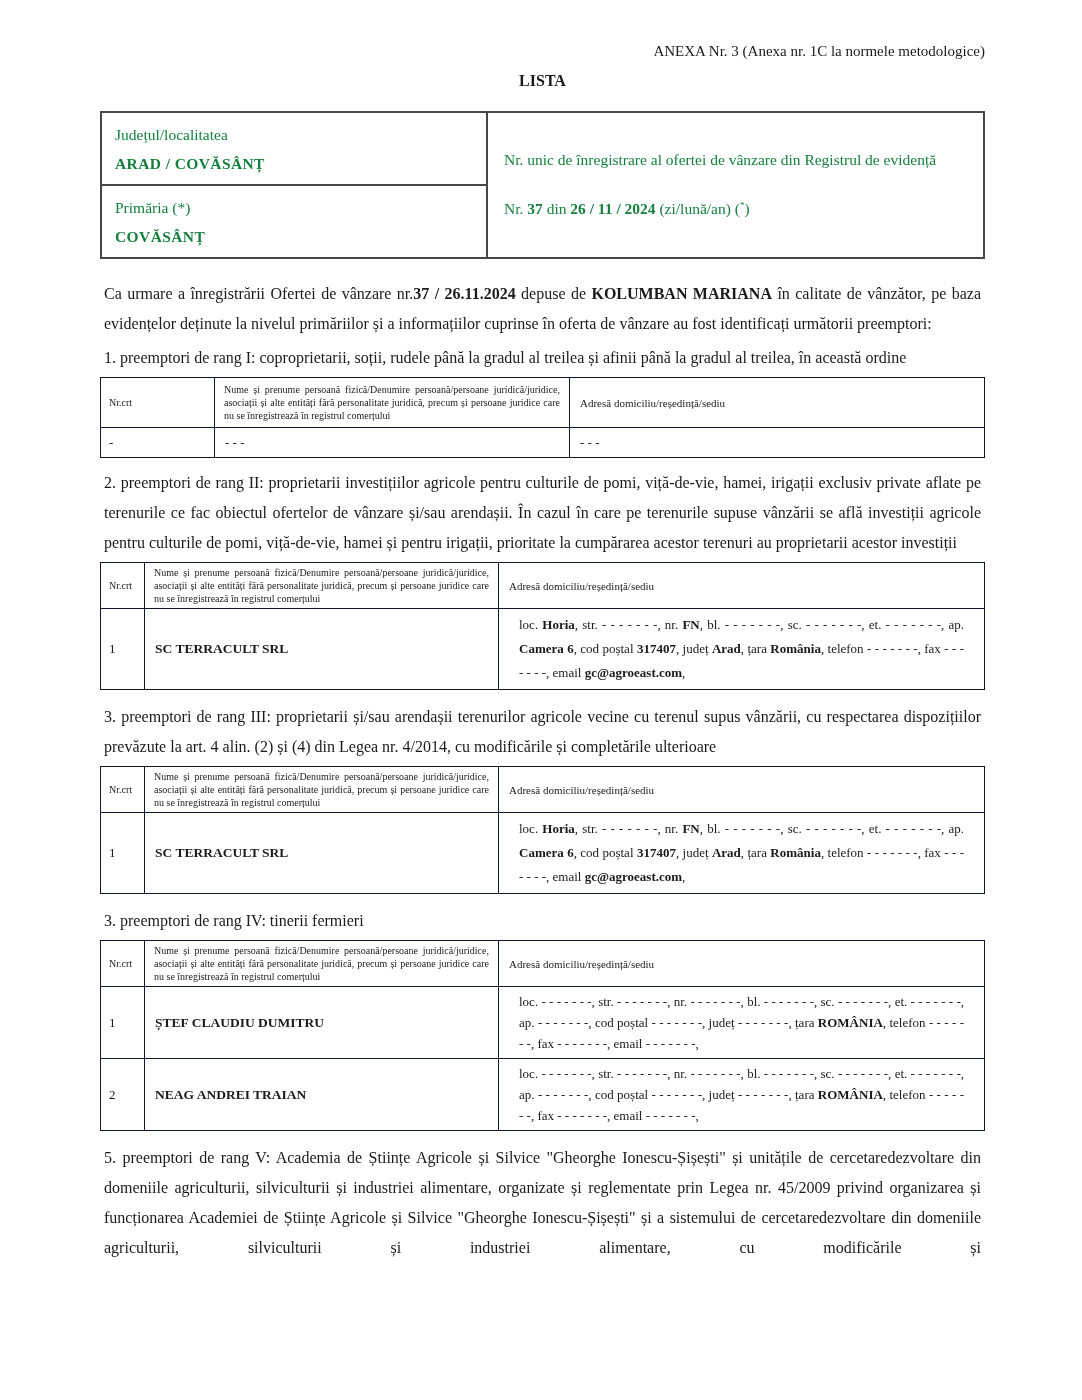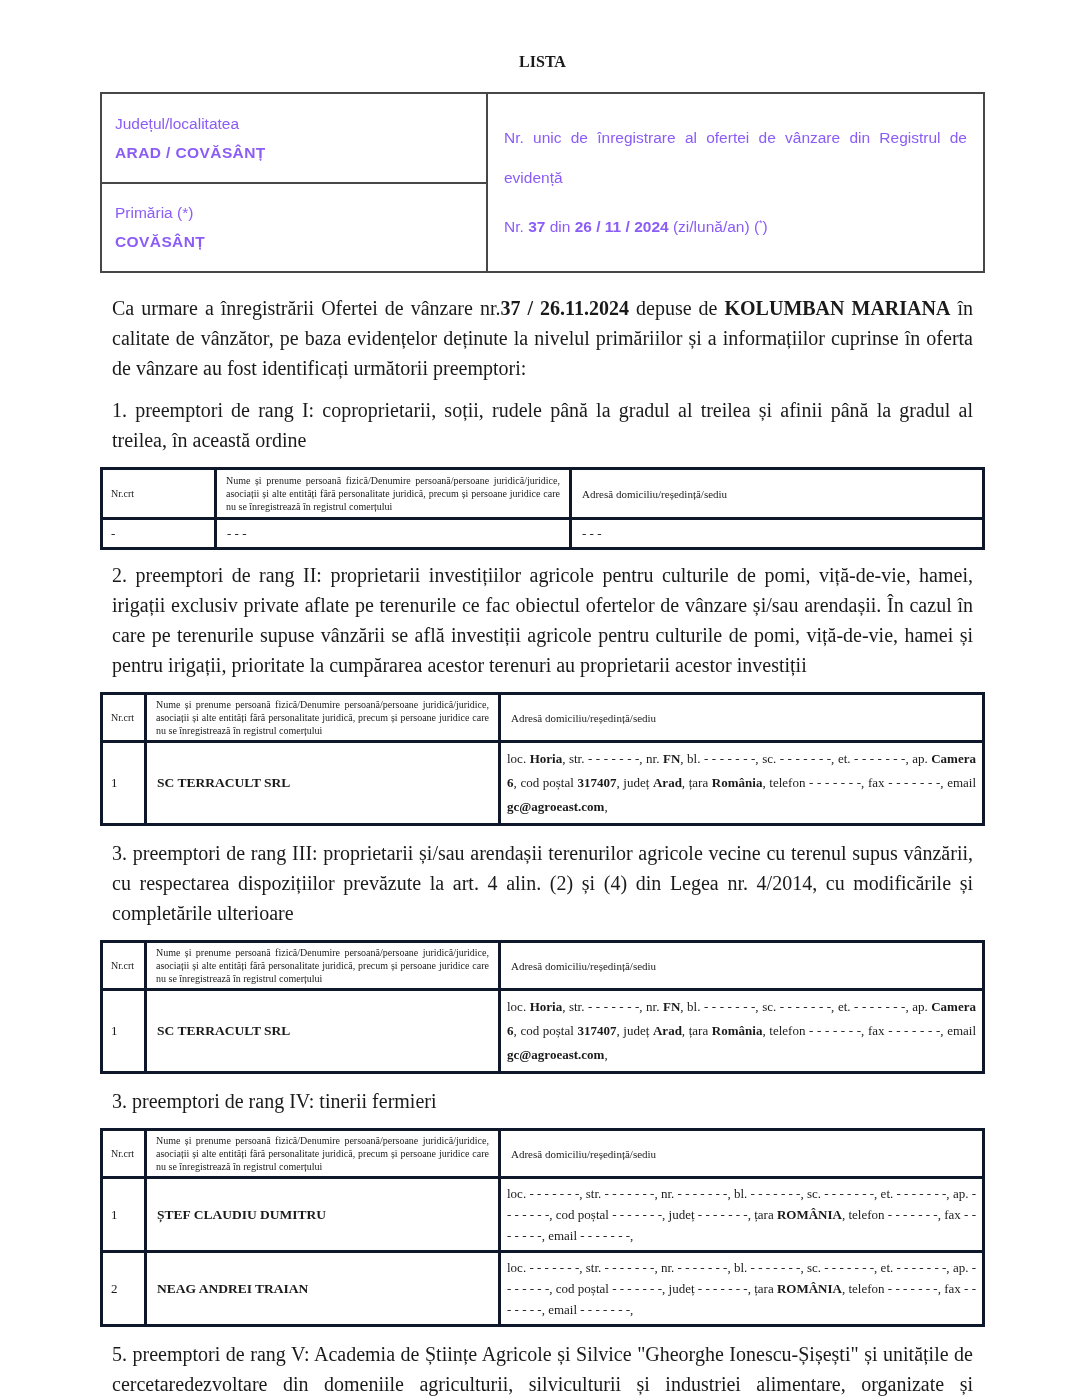--- a/index.html
+++ b/index.html
@@ -16,65 +16,66 @@
   }
   .right-line { text-align:right; font-size:15px; line-height:19px; }
   .nrinreg { margin-top:27px; }
   .doc-title { margin-top:9px; text-align:center; font-weight:bold; font-size:16px; line-height:21px; }
   .doc-subtitle { margin-top:3px; text-align:center; font-weight:bold; font-size:16px; line-height:29px; }
 
   
   .info-table {
     width:100%; margin-top:20px;
     border-collapse:collapse;
-    font-family:Liberation Sans, sans-serif;
-    color:#8b5cf6;
+    font-family:Liberation Serif, serif;
+    color:#15803d;
     table-layout:fixed;
   }
   .info-table td { border:2px solid #474747; vertical-align:middle; }
   .info-table .lcell { width:358px; height:63px; padding:4px 13px; font-size:15.5px; line-height:29px; }
   .info-table .lcell .lbl { font-weight:normal; }
   .info-table .lcell .val { font-weight:bold; letter-spacing:0.4px; }
   .info-table .rcell { padding:24px 16px; font-size:15.5px; line-height:40px; }
   .info-table .rcell .jline { text-align:justify; text-align-last:left; }
   .info-table .rcell .regno { margin-top:5px; }
   sup { font-size:9px; }
 
   
-  .para { margin:12px; font-size:20px; line-height:30px; text-align:justify; }
+  .para { margin:4px; font-size:16px; line-height:30px; text-align:justify; }
   .intro { margin-top:20px; }
   .mt10 { margin-top:10px; }
   .mt12 { margin-top:12px; }
   .stretch-last { text-align-last:justify; }
 
   
   .rank-table { width:100%; border-collapse:collapse; table-layout:fixed; margin-top:2px; }
-  .rank-table td { border:3px solid #0f172a; vertical-align:middle; box-sizing:border-box; }
+  .rank-table td { border:1px solid #0f172a; vertical-align:middle; box-sizing:border-box; }
   .rank-table .hdr-nr { font-size:10px; padding:2px 8px; }
   .rank-table .hdr-name { font-size:10px; line-height:13px; text-align:justify; padding:3px 9px; }
   .rank-table .hdr-addr { font-size:11px; padding:2px 10px; }
   .rank1 .hdr-row td { height:50px; }
   .rank1 .c1 { width:114px; } .rank1 .c2 { width:355px; }
   .rankN .hdr-row td { height:42px; }
   .rankN .c1 { width:44px; } .rankN .c2 { width:354px; }
   .cell-nr { font-size:13px; padding:2px 8px; }
   .cell-name { font-size:13.5px; font-weight:bold; padding:16px 10px; }
   .cell-dash { font-size:13px; padding:2px 10px; }
   .rank1 .data-row td { height:30px; }
-  .cell-addr { font-size:13px; padding:4px 6px; text-align:justify; }
+  .cell-addr { font-size:13px; padding:4px 20px; text-align:justify; }
   .rank23 .data-row td { height:74px; }
   .rank23 .cell-addr { line-height:24px; }
   .rank4 .data-row td { height:64px; }
   .rank4 .cell-addr { line-height:21px; }
 </style>
 </head>
 <body>
 
 <div class="page">
 
+  <div class="right-line">ANEXA Nr. 3 (Anexa nr. 1C la normele metodologice)</div>
   <div class="doc-title">LISTA</div>
 
   <table class="info-table">
     <tbody>
         <tr>
       <td class="lcell">
         <div class="lbl">Județul/localitatea</div>
         <div class="val"><b>ARAD</b> / <b>COVĂSÂNȚ</b></div>
       </td>
       <td class="rcell" rowspan="2">

